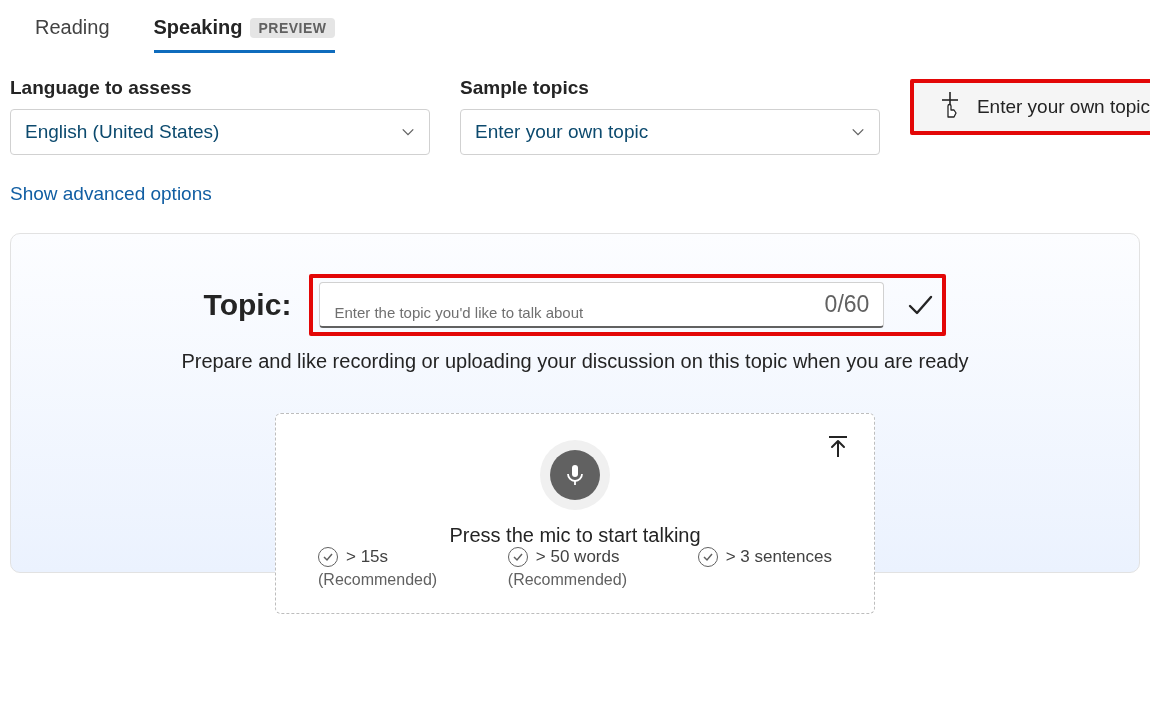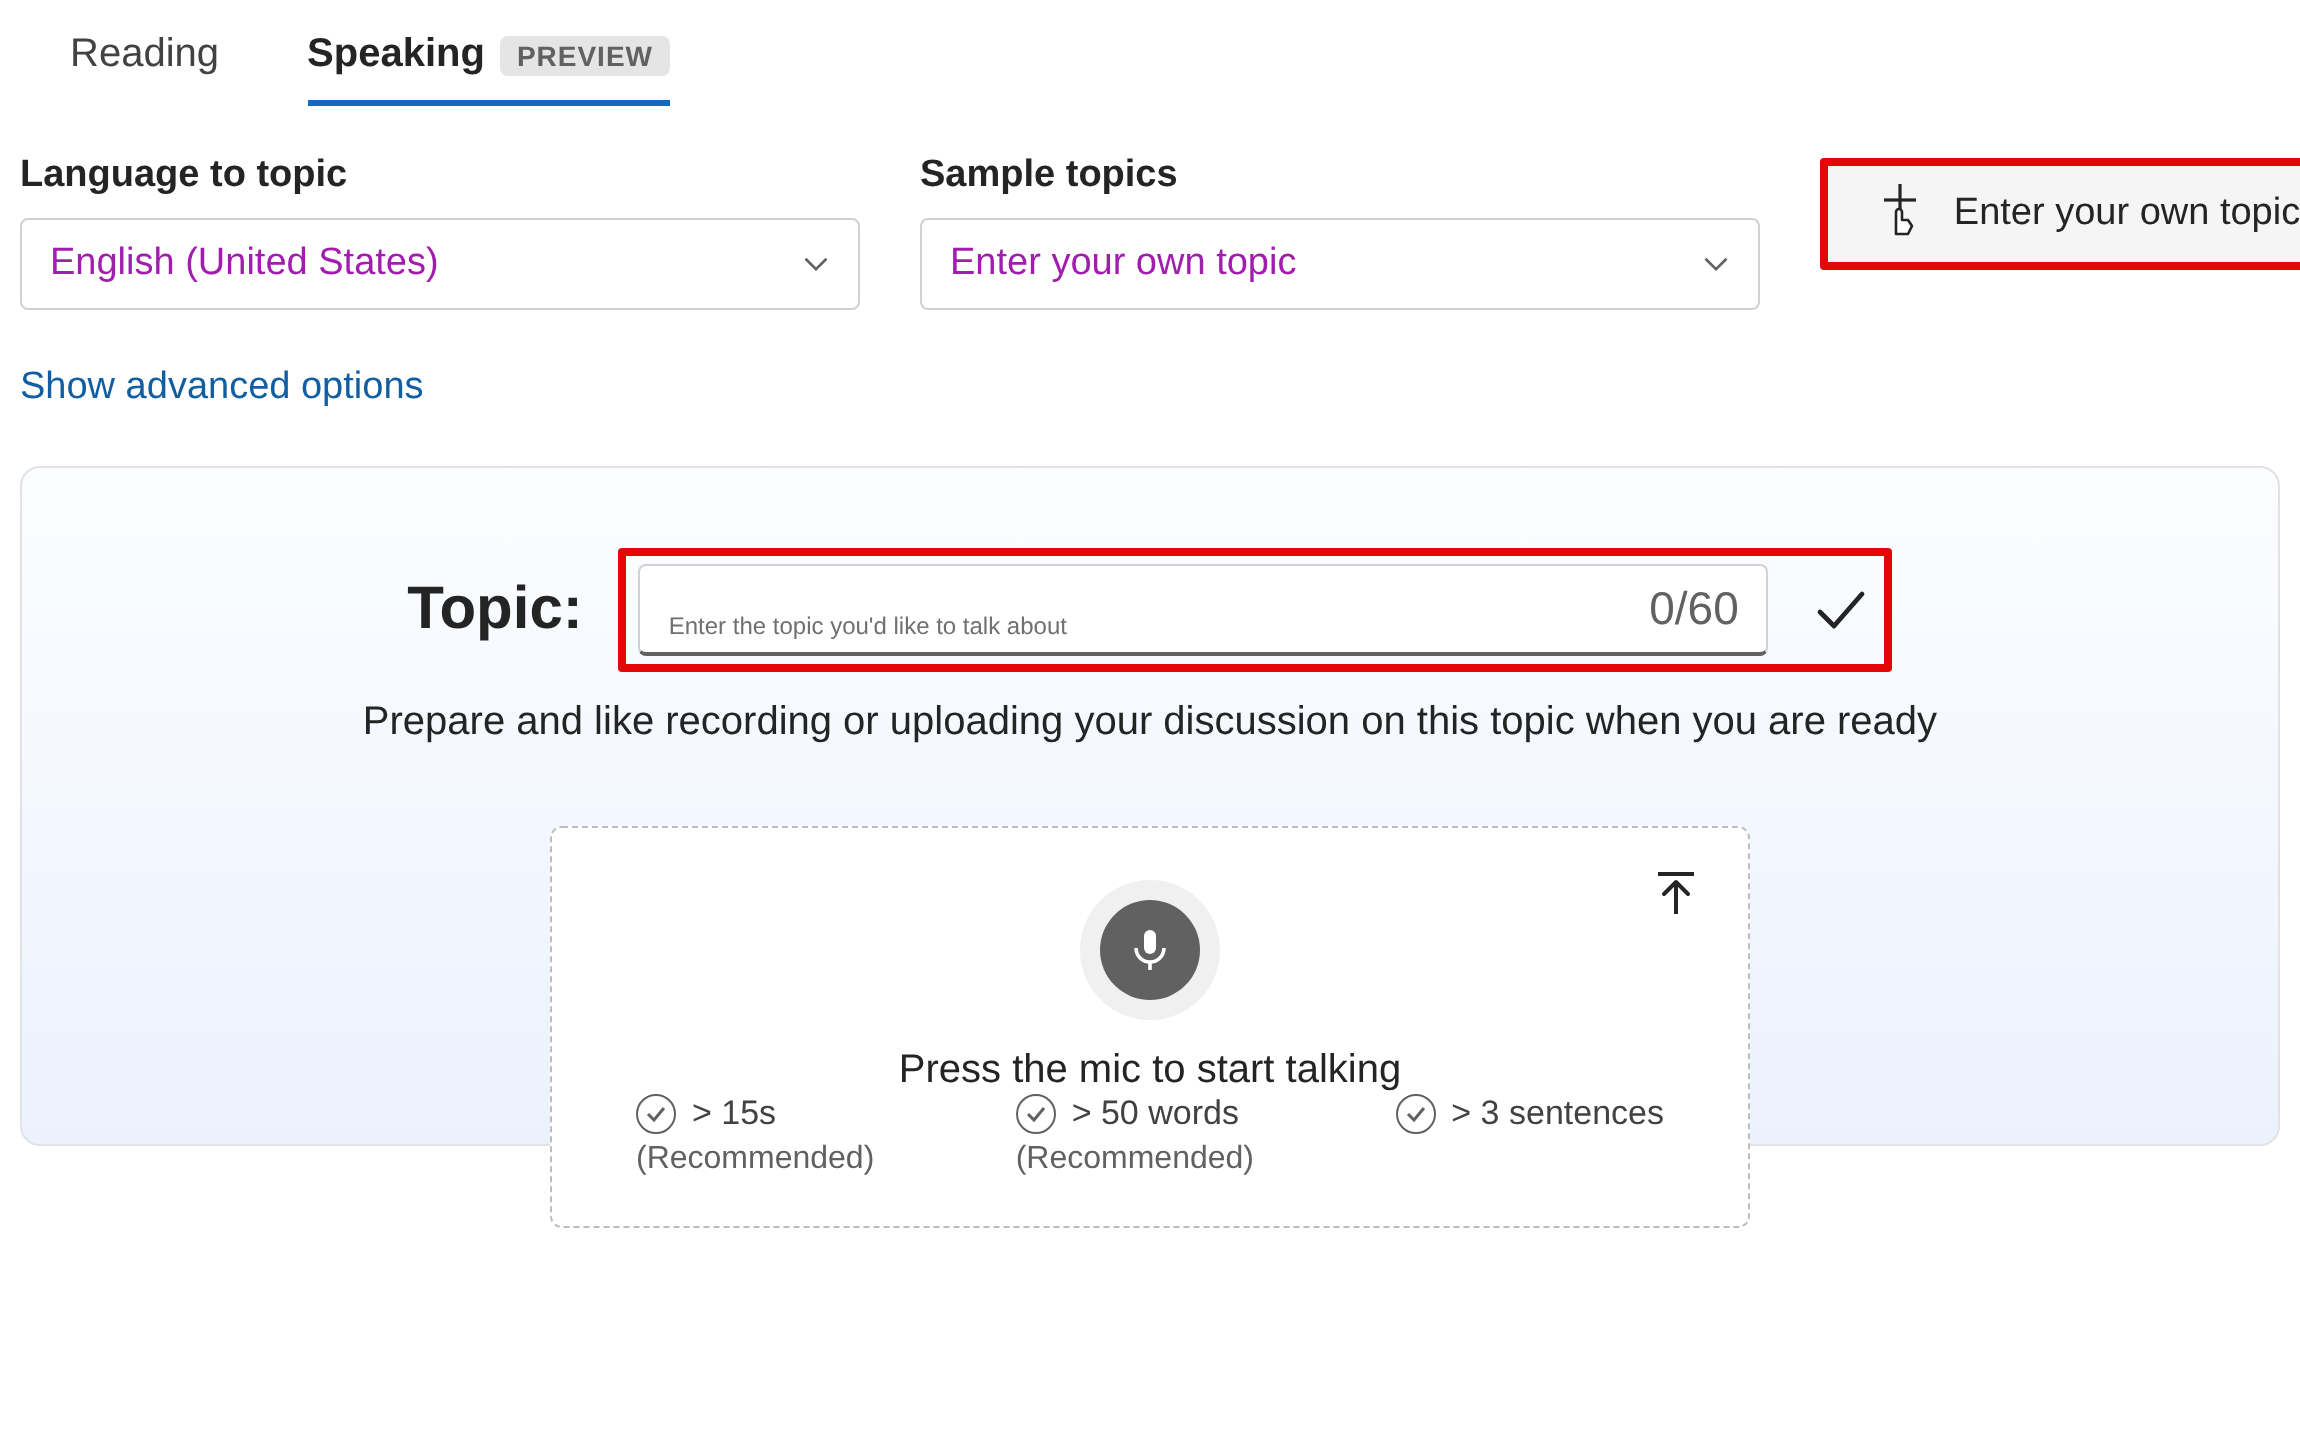--- a/index.html
+++ b/index.html
@@ -73,21 +73,21 @@
     .dropdown {
       height: 46px;
       border: 1px solid #d1d1d1;
       border-radius: 4px;
       background: #ffffff;
       display: flex;
       align-items: center;
       justify-content: space-between;
       padding: 0 14px;
       font-size: 19px;
-      color: #a21caf;
+      color: #0c4a6e;
       cursor: pointer;
     }
     .dropdown.lang { width: 420px; }
     .dropdown.sample { width: 420px; }
 
     .chev { width: 14px; height: 14px; }
     .chev svg { display:block; }
 
     
     .enter-own-btn {
@@ -163,21 +163,21 @@
       border-radius: 4px;
       background: #ffffff;
       display:flex;
       align-items:center;
       justify-content:space-between;
       padding: 0 14px;
       font-size: 19px;
     }
     .topic-input input {
       border:none; outline:none; flex:1;
-      font-size: 12px;
+      font-size: 15px;
       font-family: inherit;
       color:#242424;
       background:transparent;
       margin-top:16px;
     }
     .topic-input input::placeholder { color:#707070; }
     .counter { color:#616161; font-size:23px; margin-left:10px; }
     .check-btn { cursor:pointer; width:32px; height:32px; display:flex;align-items:center;justify-content:center; }
 
     .subtitle {
@@ -257,21 +257,21 @@
   </div>
   <div class="tab active">
     <span>Speaking</span>
     <span class="badge">PREVIEW</span>
   </div>
 </div>
 
 
 <div class="controls-row">
   <div class="control-group">
-    <div class="control-label">Language to topic</div>
+    <div class="control-label">Language to assess</div>
     <div class="dropdown lang">
       <span>English (United States)</span>
       <span class="chev">
         <svg viewBox="0 0 16 16" width="14" height="14">
             <path d="M2 5 L8 11 L14 5" fill="none" stroke="#616161" stroke-width="1.5"></path>
           </svg>
       </span>
     </div>
   </div>
 

